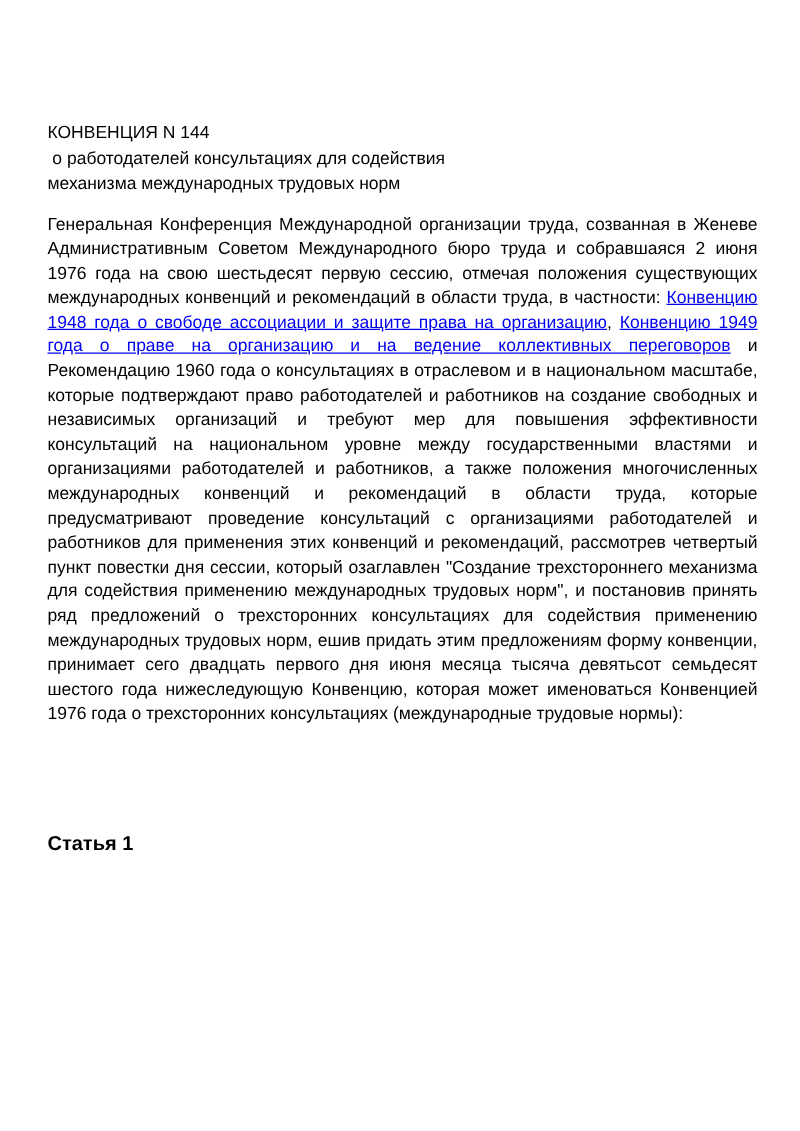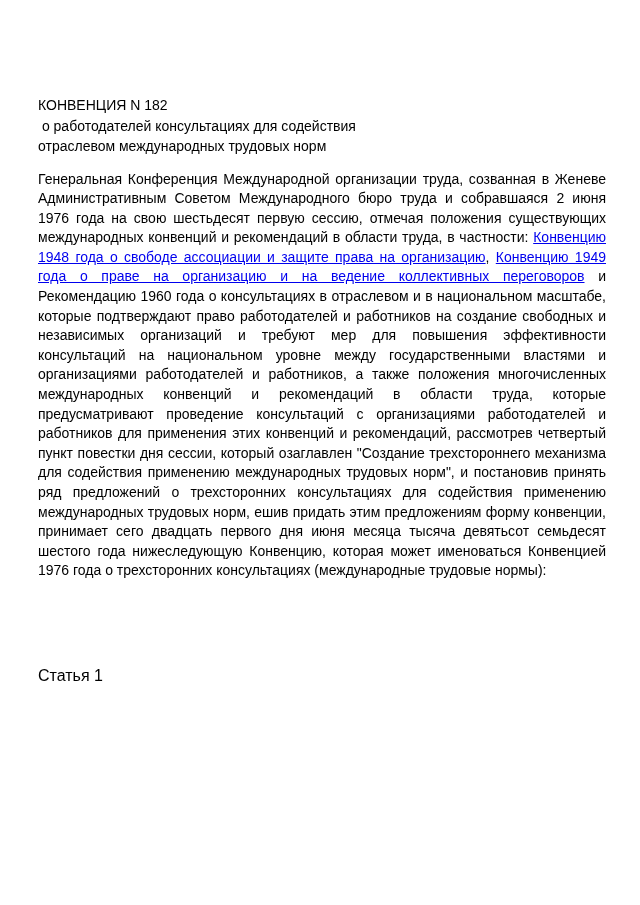--- a/index.html
+++ b/index.html
@@ -35,32 +35,32 @@
     hyphens: none;
   }
   a.doc-link {
     color: var(--link-color, #0000ee);
     text-decoration: underline;
     cursor: pointer;
   }
   .article-heading {
     margin: 85px 0 4px 0;
     font-size: 16px;
-    font-weight: normal;
+    font-weight: bold;
     line-height: 20px;
   }
 </style>
 </head>
 <body style="background: rgb(255, 255, 255); color: rgb(0, 0, 0);">
 
 <div class="page">
 
   <div class="title-block">
-    <div class="title-line">КОНВЕНЦИЯ N 182</div>
+    <div class="title-line">КОНВЕНЦИЯ N 144</div>
     <div class="title-line"> о работодателей консультациях для содействия</div>
-    <div class="title-line">отраслевом международных трудовых норм</div>
+    <div class="title-line">механизма международных трудовых норм</div>
   </div>
 
   <p class="preamble"><span>Генеральная Конференция Международной организации труда, созванная в Женеве Административным Советом Международного бюро труда и собравшаяся 2 июня 1976 года на свою шестьдесят первую сессию, отмечая положения существующих международных конвенций и рекомендаций в области труда, в частности: </span><a href="#" class="doc-link">Конвенцию 1948 года о свободе ассоциации и защите права на организацию</a><span>, </span><a href="#" class="doc-link">Конвенцию 1949 года о праве на организацию и на ведение коллективных переговоров</a><span> и Рекомендацию 1960 года о консультациях в отраслевом и в национальном масштабе, которые подтверждают право работодателей и работников на создание свободных и независимых организаций и требуют мер для повышения эффективности консультаций на национальном уровне между государственными властями и организациями работодателей и работников, а также положения многочисленных международных конвенций и рекомендаций в области труда, которые предусматривают проведение консультаций с организациями работодателей и работников для применения этих конвенций и рекомендаций, рассмотрев четвертый пункт повестки дня сессии, который озаглавлен "Создание трехстороннего механизма для содействия применению международных трудовых норм", и постановив принять ряд предложений о трехсторонних консультациях для содействия применению международных трудовых норм, ешив придать этим предложениям форму конвенции, принимает сего двадцать первого дня июня месяца тысяча девятьсот семьдесят шестого года нижеследующую Конвенцию, которая может именоваться Конвенцией 1976 года о трехсторонних консультациях (международные трудовые нормы):</span></p>
 
   <h2 class="article-heading">Статья 1</h2>
 
 </div>
 
 </body></html>

